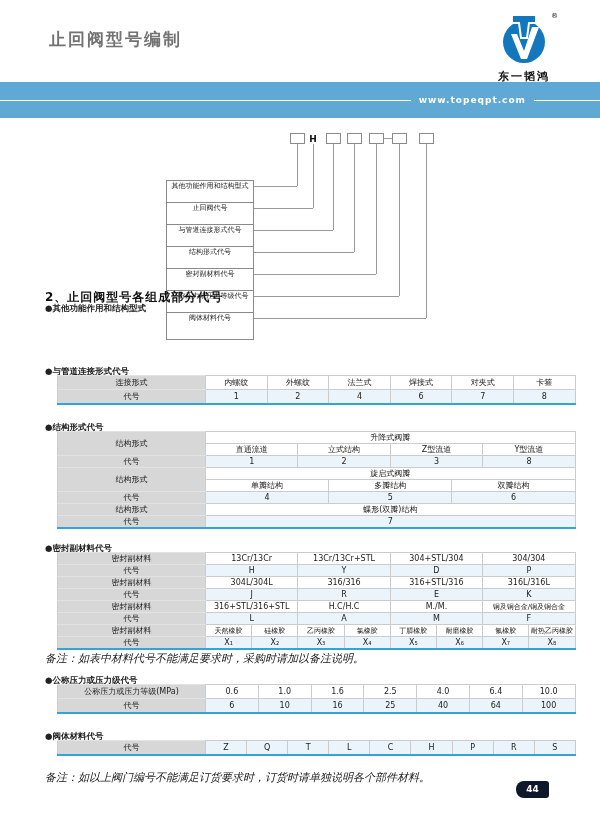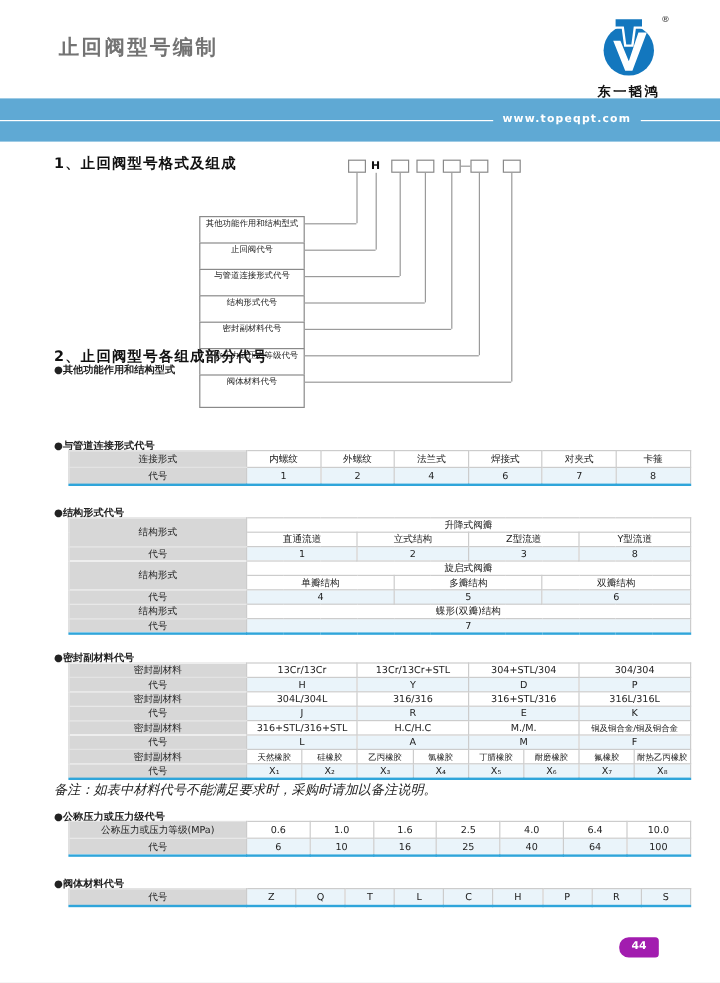--- a/index.html
+++ b/index.html
@@ -34,21 +34,21 @@
   table{border-collapse:collapse;width:518px;table-layout:fixed;font-size:8px;color:#222;
         border-bottom:2px solid #2fa5da;}
   td{border:1px solid #cccccc;text-align:center;padding:0;line-height:10px;overflow:hidden;white-space:nowrap;}
   tr.r14 td{height:13px;}
   tr.r12 td{height:11px;}
   td.g{background:#d7d7d7;border-color:#e3e3e3 #cccccc;}
   tr.blue td{background:#eaf4fa;}
   tr.blue td.g{background:#d7d7d7;}
   td.small{font-size:7px;}
   .note{position:absolute;left:45px;font-size:11px;color:#222;font-style:italic;}
-  .page-badge{position:absolute;left:516px;top:781px;width:33px;height:17px;background:#a21caf;
+  .page-badge{position:absolute;left:516px;top:781px;width:33px;height:17px;background:#0f172a;
               border-radius:8px 3px 3px 8px;color:#fff;font-size:9px;font-weight:bold;
               text-align:center;line-height:17px;}
 </style>
 </head>
 <body>
 
 <div class="page">
 
   <div class="title">止回阀型号编制</div>
 
@@ -61,21 +61,20 @@
     <span class="reg">®</span>
     <div class="brand">东一韬鸿</div>
   </div>
 
   <div class="banner">
     <div class="bline left"></div>
     <div class="site">www.topeqpt.com</div>
     <div class="bline right"></div>
   </div>
 
-  <div class="sec-h" style="top:128px">1、止回阀型号格式及组成</div>
 
   <div class="dbox" style="left:290px;top:133px"></div>
   <div class="dH" style="left:306px;top:134px">H</div>
   <div class="dbox" style="left:326px;top:133px"></div>
   <div class="dbox" style="left:347px;top:133px"></div>
   <div class="dbox" style="left:369px;top:133px"></div>
   <div class="hline" style="left:384px;top:138px;width:8px"></div>
   <div class="dbox" style="left:392px;top:133px"></div>
   <div class="dbox" style="left:419px;top:133px"></div>
 
@@ -314,16 +313,17 @@
         <td>L</td>
         <td>C</td>
         <td>H</td>
         <td>P</td>
         <td>R</td>
         <td>S</td>
       </tr>
     </tbody>
       </table>
   </div>
+  <div class="note" style="top:770px">备注：如以上阀门编号不能满足订货要求时，订货时请单独说明各个部件材料。</div>
 
   <div class="page-badge">44</div>
 
 </div>
 
 </body></html>

